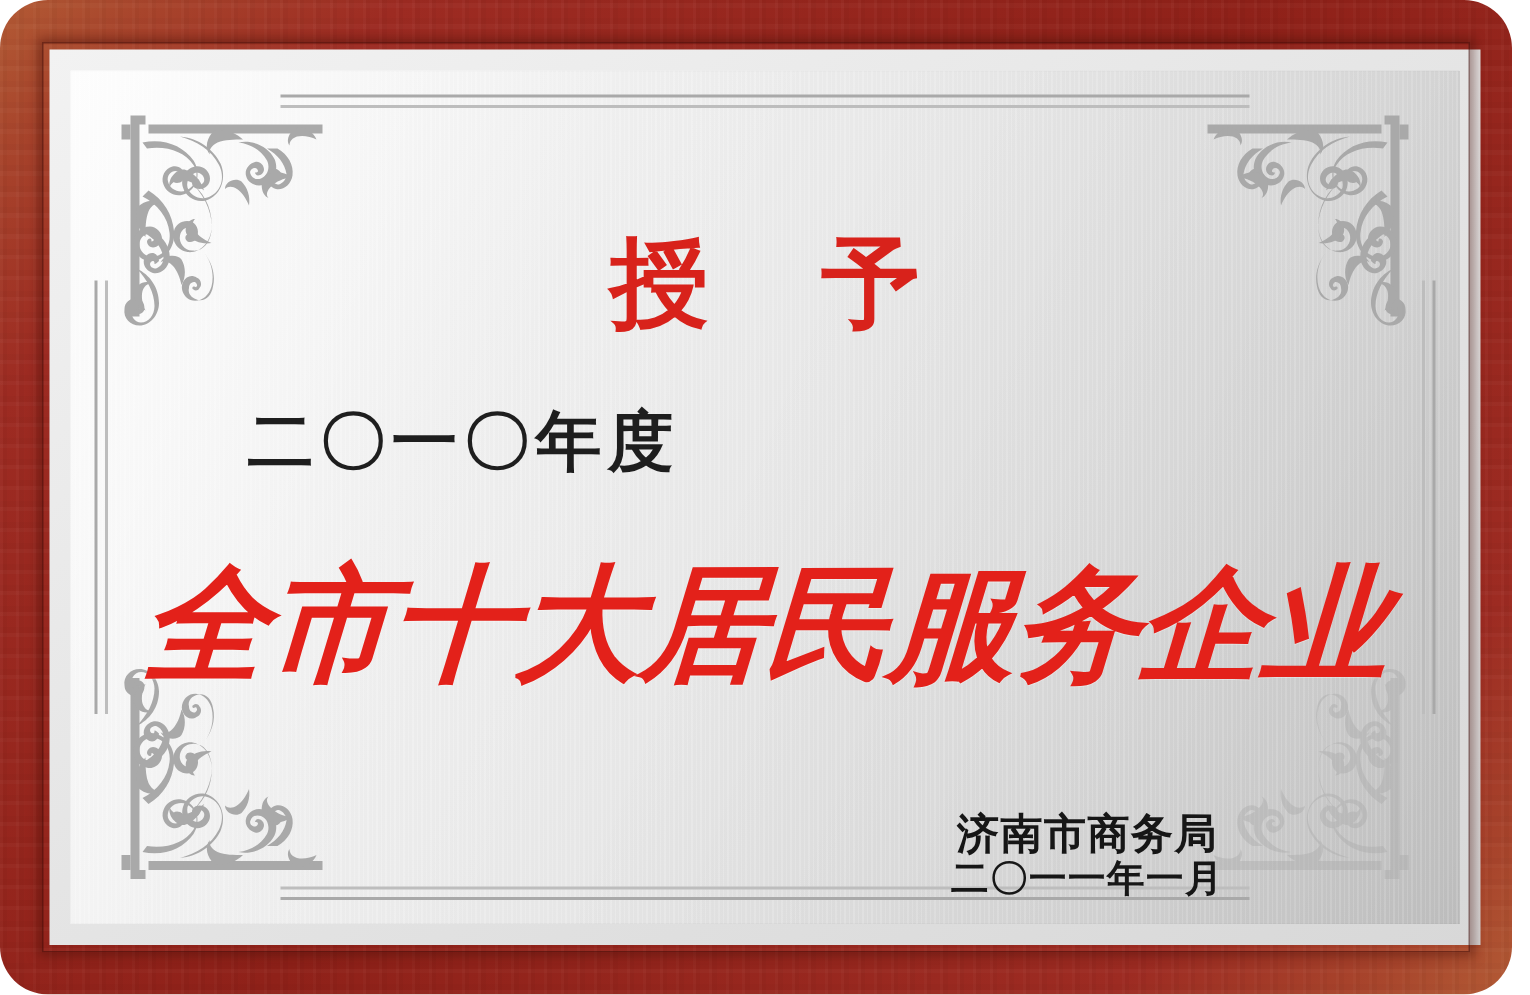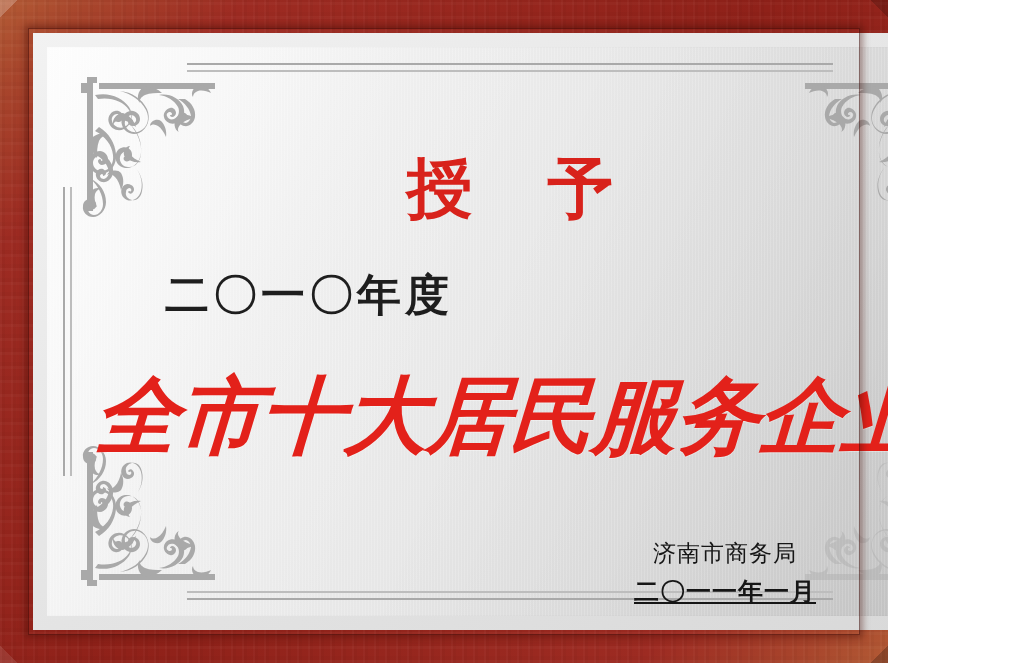--- a/index.html
+++ b/index.html
@@ -6,25 +6,26 @@
   html,body{margin:0;padding:0;}
   body{
     width:1020px;height:663px;overflow:hidden;
     background:#ffffff;
     font-family:"Liberation Sans","DejaVu Sans",sans-serif;
   }
 
   
   .plaque{
     position:relative;
-    width:888px;height:663px;
+    width:1008px;height:663px;
     box-sizing:border-box;
     background:
       linear-gradient(135deg,#b35b35 0%,#a8452c 6%,#9d2b22 16%,#8f2119 50%,#9d2b22 84%,#a8452c 94%,#b35b35 100%);
     overflow:hidden;
+    border-radius:32px;
   }
   
   .wood-grain{
     position:absolute;inset:0;
     background:
       repeating-linear-gradient(90deg,
         rgba(255,255,255,0.035) 0px,
         rgba(255,255,255,0.035) 2px,
         rgba(0,0,0,0.03) 2px,
         rgba(0,0,0,0.03) 5px,
@@ -168,36 +169,34 @@
 
   .issuer-block{
     position:absolute;
     right:118px;top:494px;
     text-align:center;
     width:260px;
   }
   .issuer-name{
     color:#161616;
     font-family:"DejaVu Sans","Liberation Sans",sans-serif;
-    font-size:23px;
-    font-weight:400;
+    font-size:28px;
+    font-weight:700;
     letter-spacing:1px;
     line-height:1.1;
     white-space:nowrap;
   }
   .issuer-date{
-    margin-top:12px;
     color:#161616;
     font-family:"DejaVu Sans","Liberation Sans",sans-serif;
     font-size:25px;
     font-weight:700;
     letter-spacing:1px;
     line-height:1.1;
     white-space:nowrap;
-    text-decoration:underline;
   }
 </style>
 </head>
 <body>
 
 <div class="plaque">
 
   <div class="wood-grain"></div>
   <div class="bevel"></div>
 

